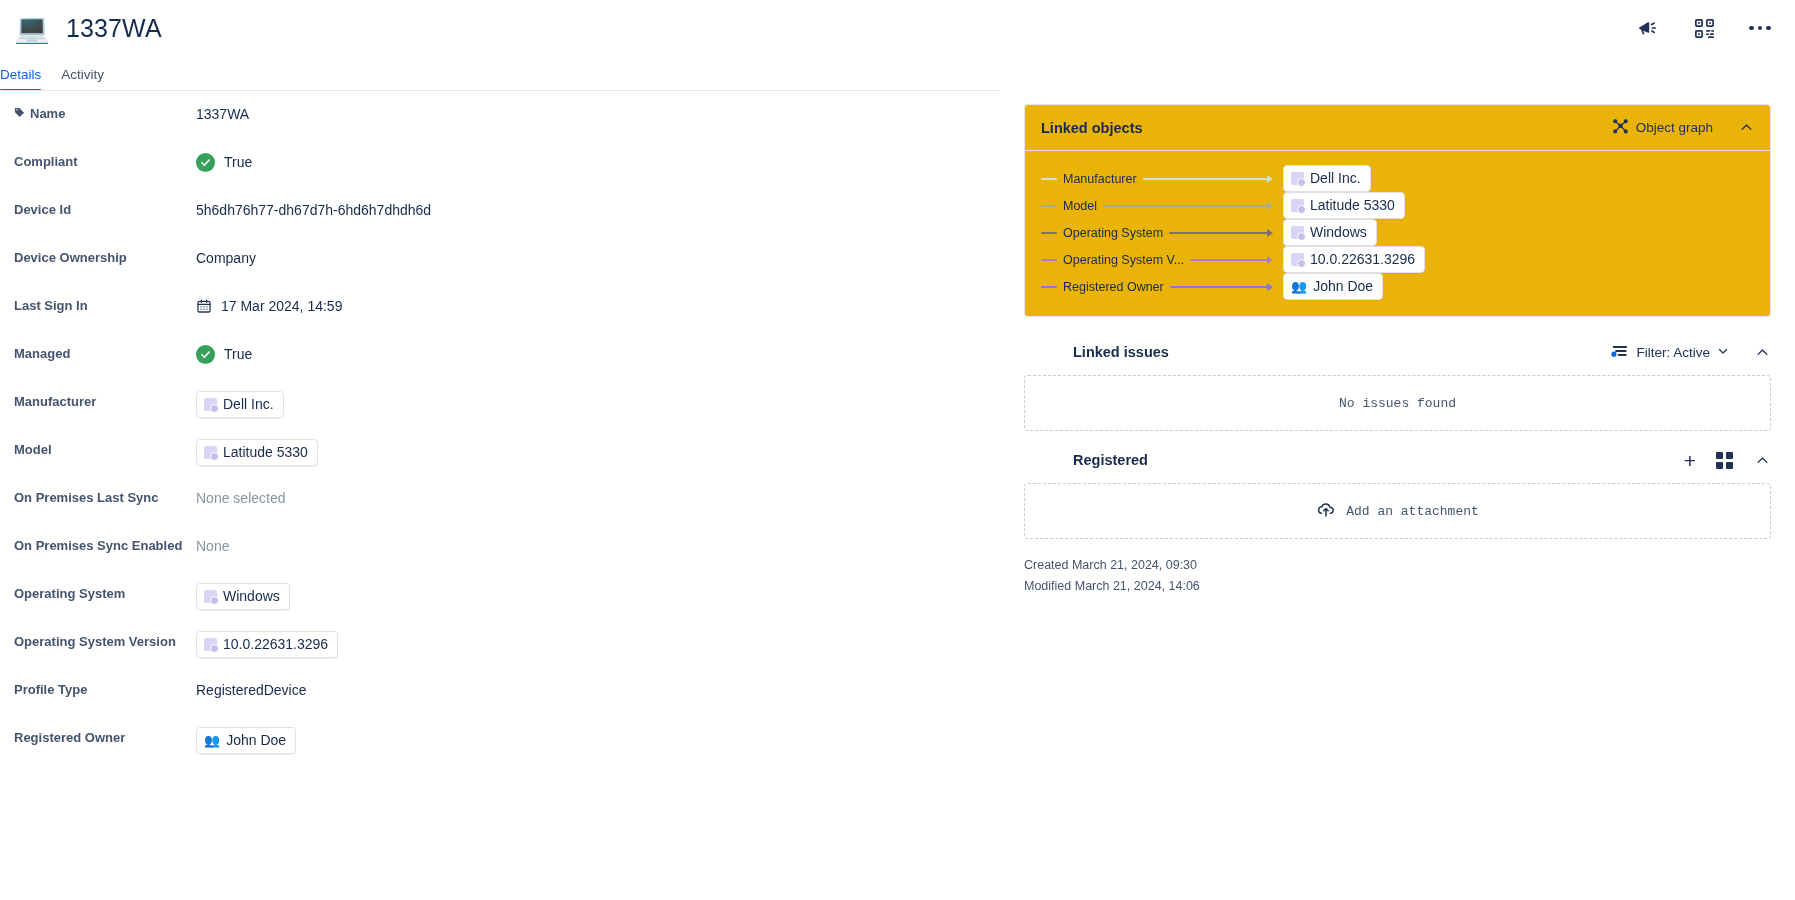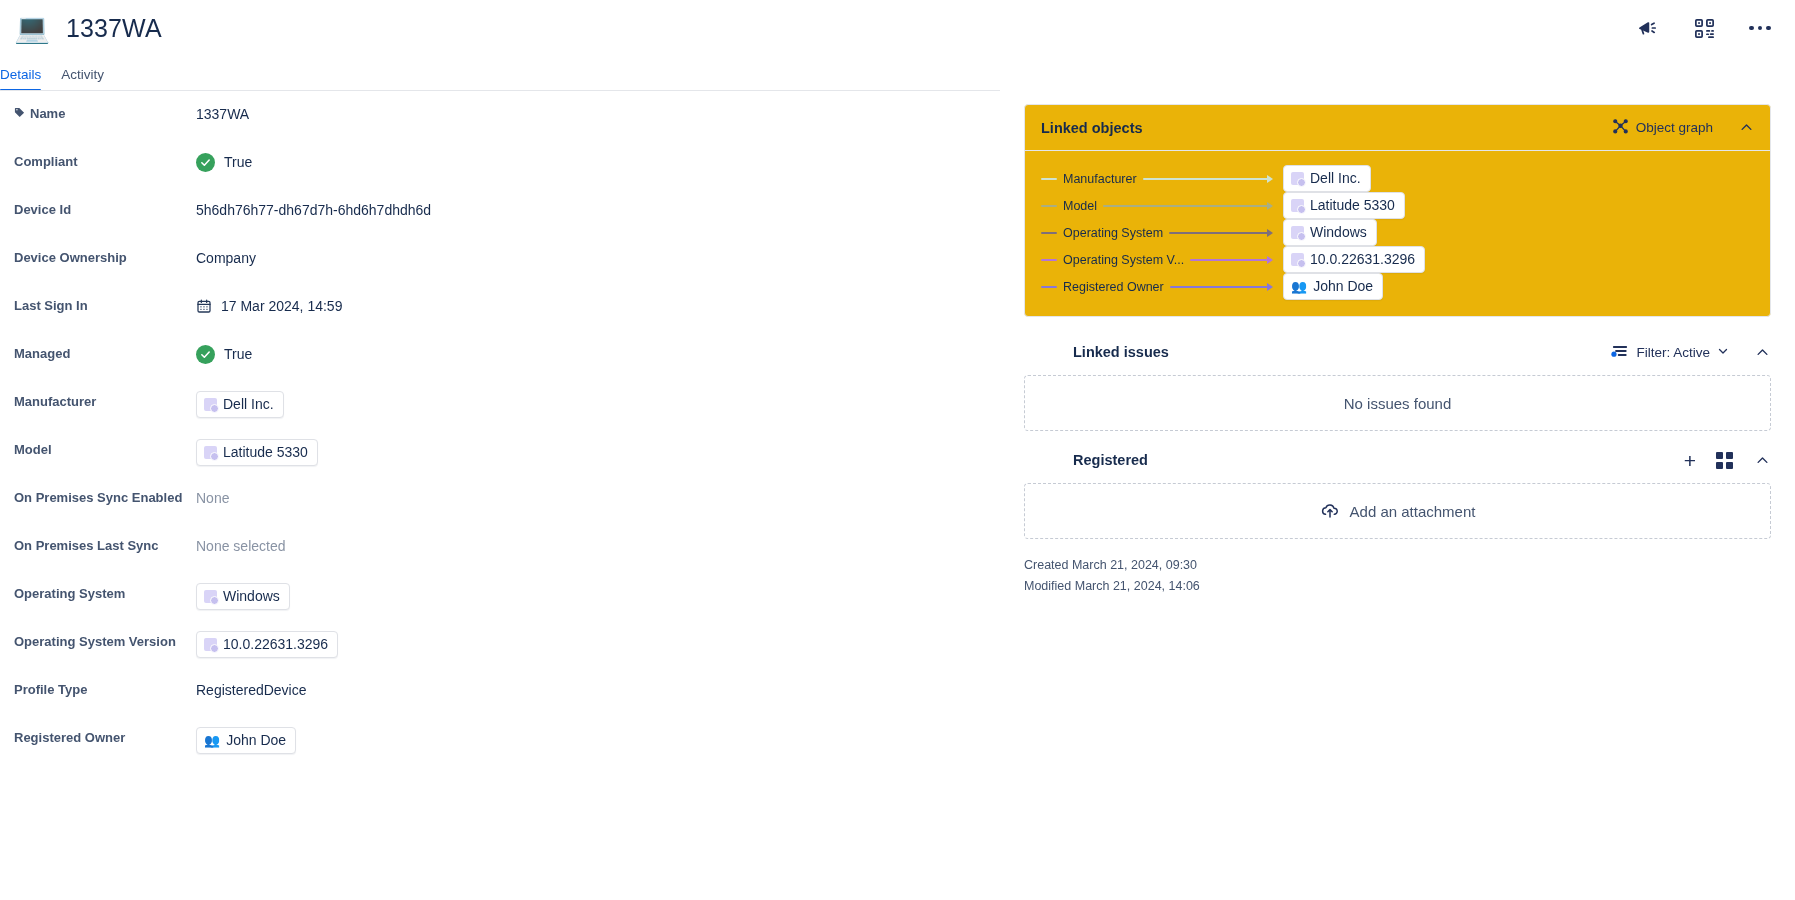--- a/index.html
+++ b/index.html
@@ -140,21 +140,21 @@
     width: 0; height: 0; border-left: 6px solid currentColor;
     border-top: 4px solid transparent; border-bottom: 4px solid transparent;
     margin-left: -1px;
   }
   .ref-target { flex: 0 0 auto; margin-left: 10px; }
   .ref-mid { width: 232px; flex: 0 0 232px; display: flex; align-items: center; }
 
   .empty-box {
     border: 1px dashed #c6cbd4; border-radius: 4px;
     height: 56px; display: flex; align-items: center; justify-content: center;
-    font-size: 15px; color: #44546f;
+    font-size: 13px; color: #44546f; font-family: Liberation Mono, monospace;
   }
   .empty-box.clickable { cursor: pointer; gap: 10px; }
 
   
   .sec-head {
     display: flex; align-items: center; height: 46px; padding: 0 1px; margin-left: 48px;
   }
   .sec-head .sp { flex: 1 1 auto; }
   .plus-btn { font-size: 21px; color: #22315a; cursor: pointer; line-height: 1; margin-right: 20px; }
   .grid-ico { display: inline-grid; grid-template-columns: 7px 7px; gap: 3px; margin-right: 22px; cursor: pointer; }
@@ -293,29 +293,29 @@
           </div>
           <div class="field-value">
             <span class="chip">
               <span class="sq"></span>
               <span>Latitude 5330</span>
             </span>
           </div>
         </div>
         <div class="field">
           <div class="field-label">
+            <span>On Premises Last Sync</span>
+          </div>
+          <div class="field-value muted">None selected</div>
+        </div>
+        <div class="field">
+          <div class="field-label">
             <span>On Premises Sync Enabled</span>
           </div>
           <div class="field-value muted">None</div>
-        </div>
-        <div class="field">
-          <div class="field-label">
-            <span>On Premises Last Sync</span>
-          </div>
-          <div class="field-value muted">None selected</div>
         </div>
         <div class="field">
           <div class="field-label">
             <span>Operating System</span>
           </div>
           <div class="field-value">
             <span class="chip">
               <span class="sq"></span>
               <span>Windows</span>
             </span>

